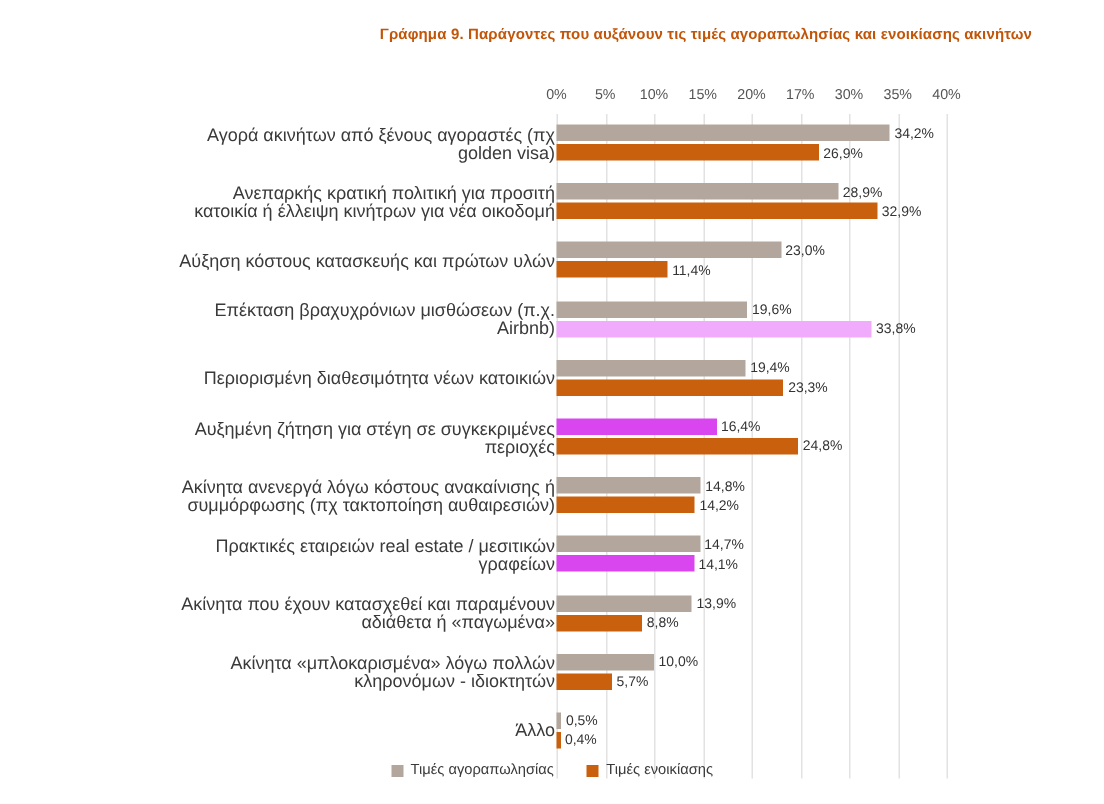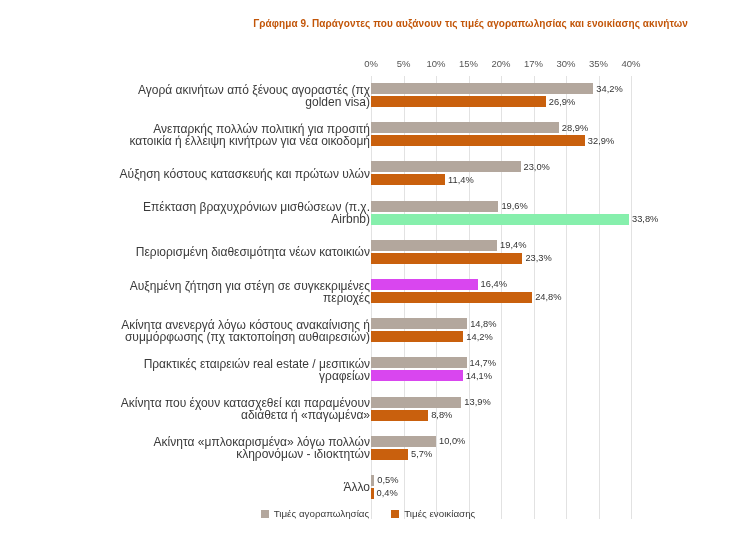--- a/index.html
+++ b/index.html
@@ -174,21 +174,21 @@
           <div class="bars">
             <div class="bar sale" style="width: 222.3px; background: rgb(179, 167, 157);">
               <span class="bar-value">34,2%</span>
             </div>
             <div class="bar rent" style="width: 174.85px; background: rgb(201, 96, 13);">
               <span class="bar-value">26,9%</span>
             </div>
           </div>
         </div>
         <div class="row">
-          <div class="row-label">Ανεπαρκής πολλών πολιτική για προσιτή κατοικία ή έλλειψη κινήτρων για νέα οικοδομή</div>
+          <div class="row-label">Ανεπαρκής κρατική πολιτική για προσιτή κατοικία ή έλλειψη κινήτρων για νέα οικοδομή</div>
           <div class="bars">
             <div class="bar sale" style="width: 187.85px; background: rgb(179, 167, 157);">
               <span class="bar-value">28,9%</span>
             </div>
             <div class="bar rent" style="width: 213.85px; background: rgb(201, 96, 13);">
               <span class="bar-value">32,9%</span>
             </div>
           </div>
         </div>
         <div class="row">
@@ -201,21 +201,21 @@
               <span class="bar-value">11,4%</span>
             </div>
           </div>
         </div>
         <div class="row">
           <div class="row-label">Επέκταση βραχυχρόνιων μισθώσεων (π.χ. Airbnb)</div>
           <div class="bars">
             <div class="bar sale" style="width: 127.4px; background: rgb(179, 167, 157);">
               <span class="bar-value">19,6%</span>
             </div>
-            <div class="bar rent" style="width: 258px; background: #86efac;">
+            <div class="bar rent" style="width: 210px; background: #f0abfc;">
               <span class="bar-value">33,8%</span>
             </div>
           </div>
         </div>
         <div class="row">
           <div class="row-label">Περιορισμένη διαθεσιμότητα νέων κατοικιών</div>
           <div class="bars">
             <div class="bar sale" style="width: 126.1px; background: rgb(179, 167, 157);">
               <span class="bar-value">19,4%</span>
             </div>

